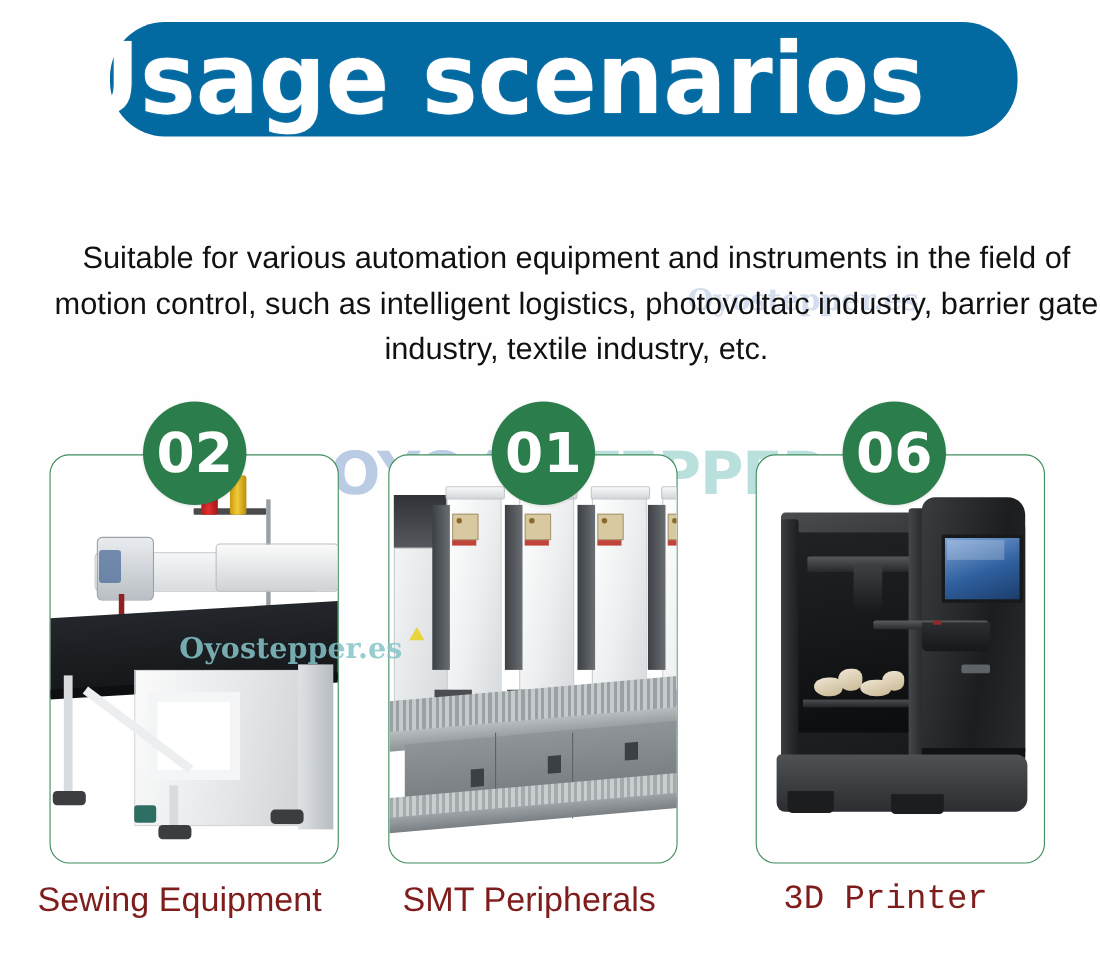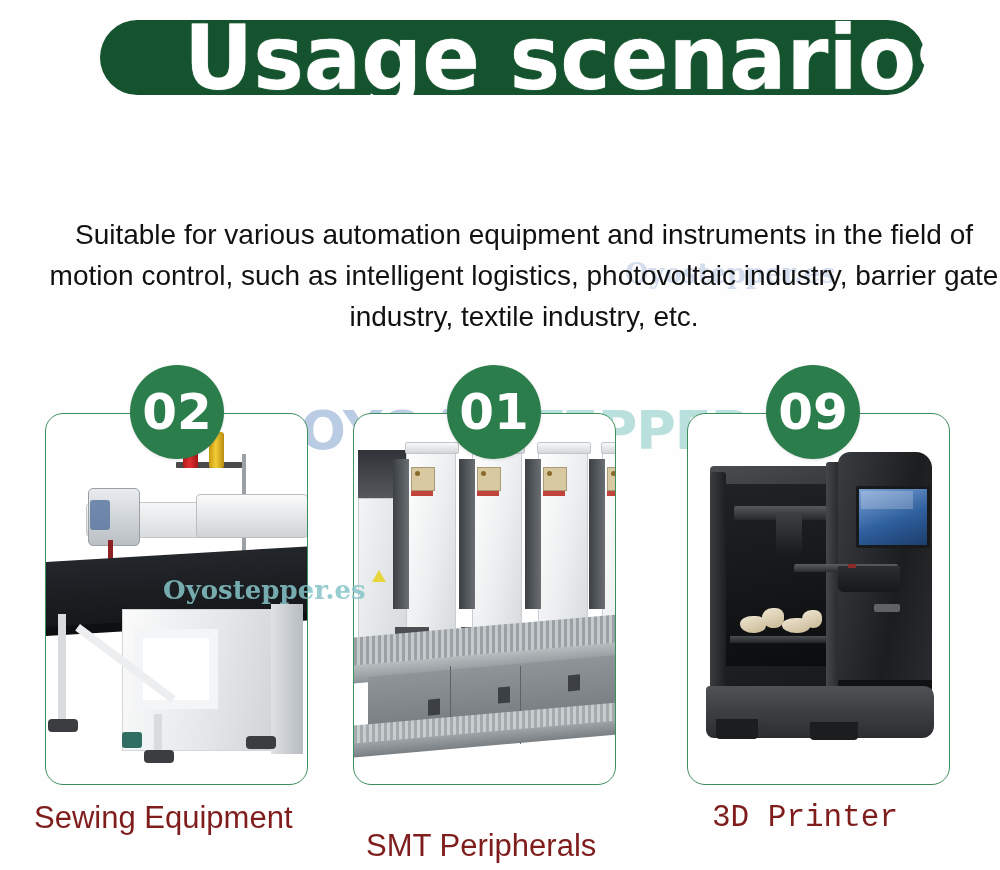--- a/index.html
+++ b/index.html
@@ -15,26 +15,26 @@
     font-family: "Liberation Sans", sans-serif;
     background: #fefefe;
   }
 
   
   #title-banner {
     position: absolute;
     left: 100px;
     top: 20px;
     width: 825px;
-    height: 75px;
-    background: #14532d;
+    height: 104px;
+    background: #0369a1;
     border-radius: 50px;
     display: flex;
     align-items: center;
-    justify-content: flex-end;
+    justify-content: flex-start;
     box-sizing: border-box;
   }
   #title-text {
     color: #ffffff;
     font-family: "DejaVu Sans", sans-serif;
     font-weight: bold;
     font-size: 76px;
     line-height: 1;
     letter-spacing: 0px;
     transform: scaleX(1.12) scaleY(1.18);
@@ -167,21 +167,21 @@
   .card-caption {
     position: absolute;
     top: 800px;
     font-family: "Liberation Sans", sans-serif;
     font-size: 31px;
     color: #7f1d1d;
     white-space: nowrap;
     z-index: 5;
   }
   #caption-1 { left: 34px; }
-  #caption-2 { left: 366px; margin-top: 28px; }
+  #caption-2 { left: 366px; }
   #caption-3 { left: 712px; font-family: Liberation Mono, monospace; }
 
   .card-photo { position: absolute; inset: 0; }
 
   
   .sew-spool-shelf { position:absolute; left:130px; top:48px; width:66px; height:6px; background:#4a4a4a; border-radius:1px; }
   .sew-spool { position:absolute; width:15px; height:36px; border-radius:3px 3px 2px 2px; bottom:6px; }
   .sew-spool.red { left:137px; background:linear-gradient(90deg,#b81d1d,#e03030 45%,#a31616); top:18px; }
   .sew-spool.yellow { left:163px; background:linear-gradient(90deg,#c79a10,#f2cb37 45%,#b98c0d); top:18px; }
   .sew-mast { position:absolute; left:196px; top:40px; width:4px; height:105px; background:#9aa0a4; }
@@ -384,14 +384,14 @@
     <div class="p3-tray"></div>
     <div class="p3-red"></div>
     <div class="p3-logo"></div>
     <div class="p3-stripe"></div>
     <div class="p3-base"></div>
     <div class="p3-base-notch"></div>
     <div class="p3-base-notch2"></div>
   </div>
   <span class="hidden-text">Large black industrial 3D printer with blue LCD display and printed parts in chamber</span>
 </div>
-<div class="card-badge" id="badge-3">09</div>
+<div class="card-badge" id="badge-3">06</div>
 <div class="card-caption" id="caption-3">3D Printer</div>
 
 </body></html>

